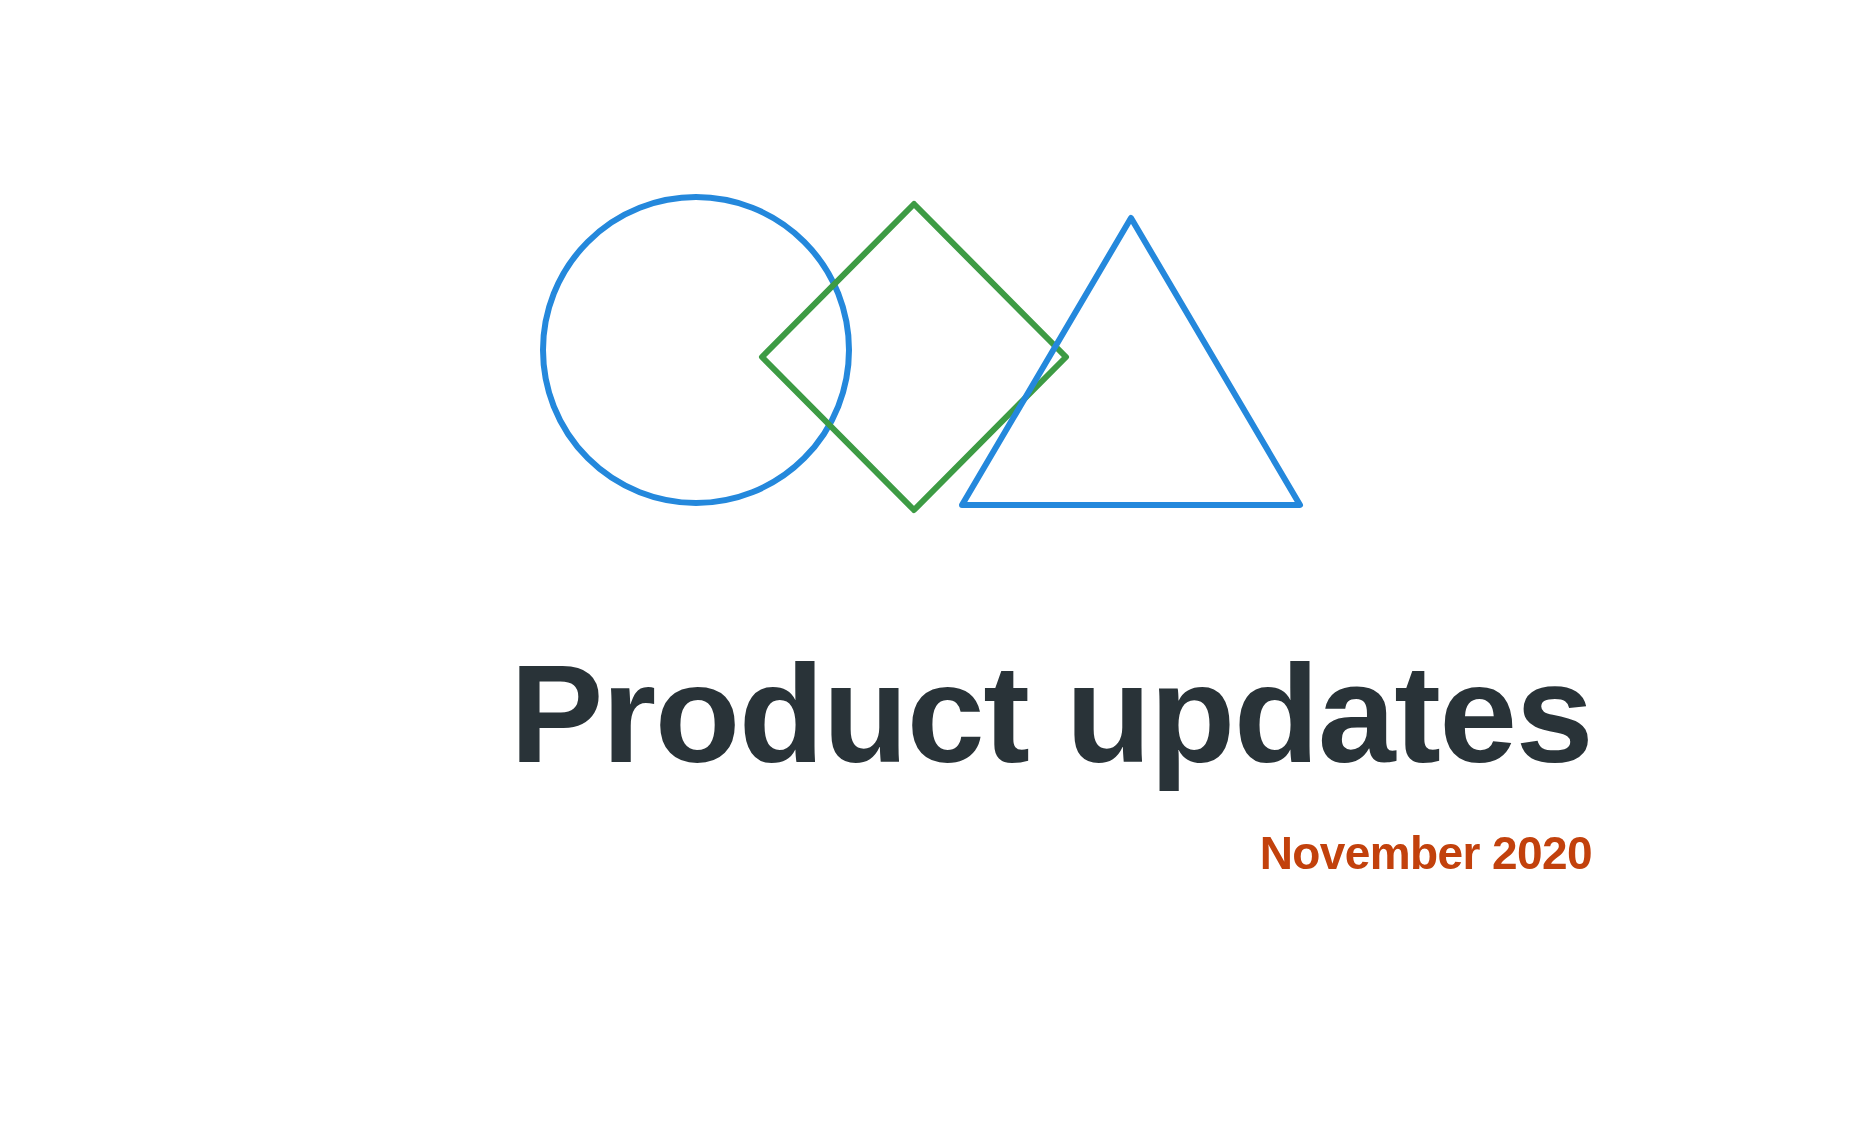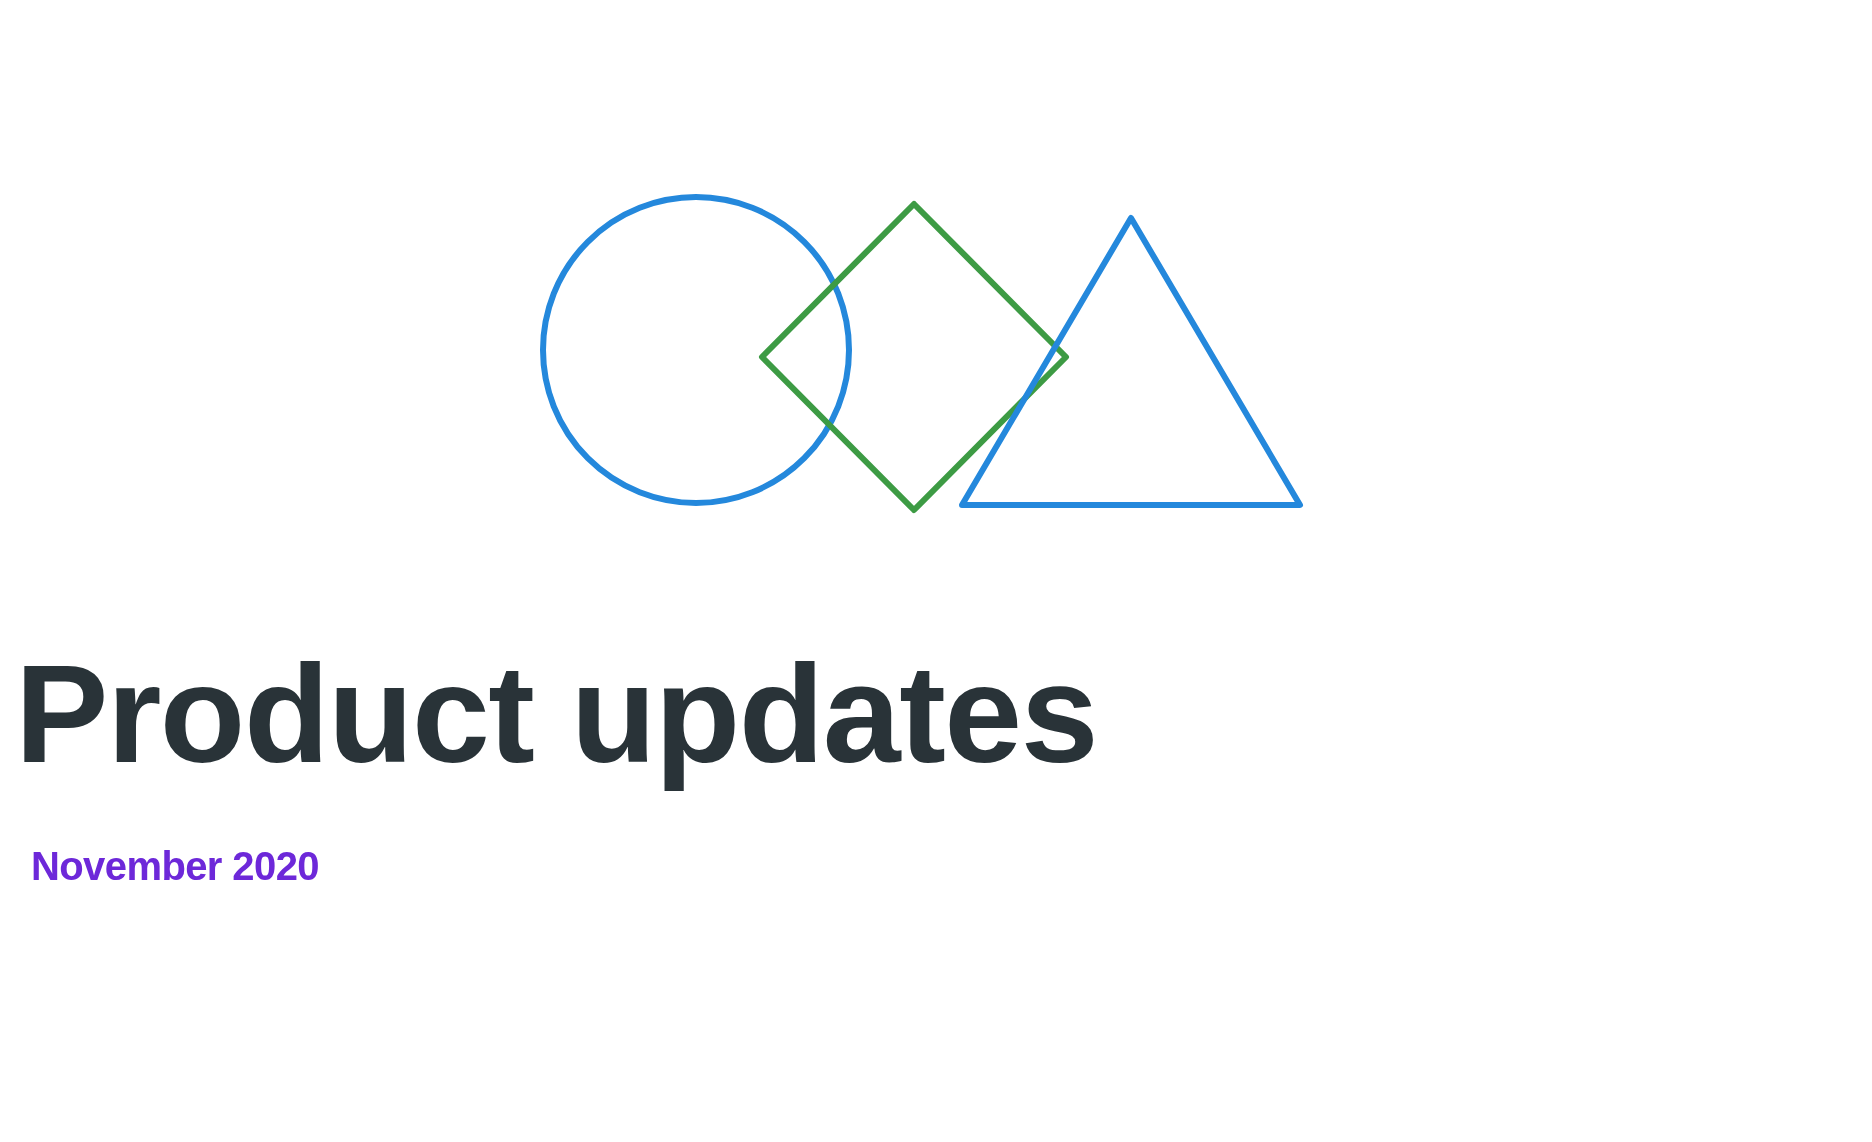--- a/index.html
+++ b/index.html
@@ -34,46 +34,46 @@
   .logo-mark svg {
     display: block;
     width: 800px;
     height: 360px;
     overflow: visible;
   }
 
   
   .headings {
     position: absolute;
-    left: 15px;
+    left: 0;
     top: 640px;
     width: 1592px;
-    text-align: left;
+    text-align: right;
   }
 
   .page-title {
     margin: 0;
     font-family: "Liberation Sans", "DejaVu Sans", sans-serif;
     font-size: 140px;
     line-height: 1.06;
     font-weight: 700;
     letter-spacing: -1.5px;
     color: #293338;
     white-space: nowrap;
   }
 
   .page-subtitle {
-    margin: 16px;
+    margin: 0;
     padding-top: 40px;
     font-family: "Liberation Sans", "DejaVu Sans", sans-serif;
-    font-size: 40px;
+    font-size: 46px;
     line-height: 1.1;
     font-weight: 700;
     letter-spacing: -0.6px;
-    color: #6d28d9;
+    color: #c2410c;
     white-space: nowrap;
   }
 </style>
 </head>
 <body>
 
 <div class="slide">
 
   <div class="logo-mark">
     <svg viewBox="520 170 800 360" xmlns="http://www.w3.org/2000/svg" fill="none" stroke-linejoin="round" stroke-linecap="round">

